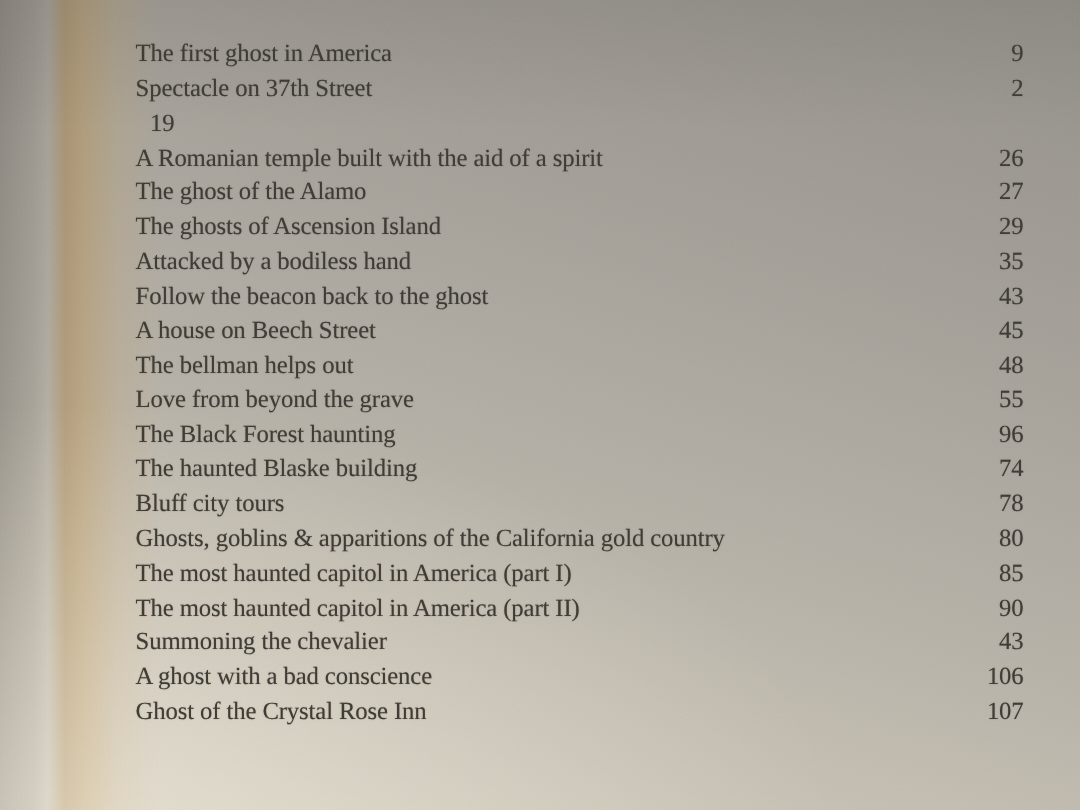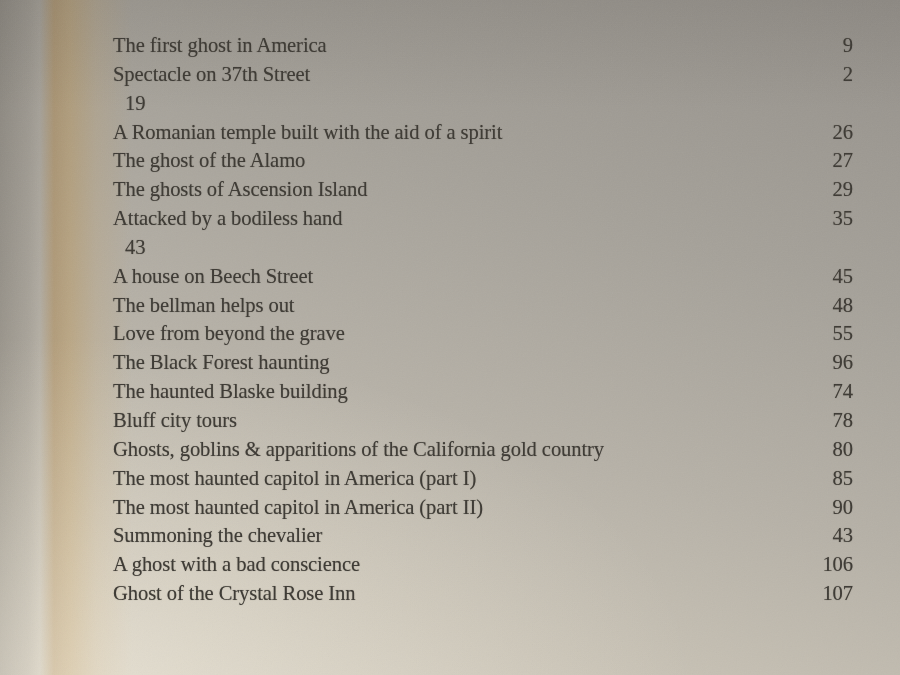--- a/index.html
+++ b/index.html
@@ -75,20 +75,21 @@
     </div>
       <div class="toc-row">
       <span class="toc-title">The ghosts of Ascension Island</span>
       <span class="toc-page">29</span>
     </div>
       <div class="toc-row">
       <span class="toc-title">Attacked by a bodiless hand</span>
       <span class="toc-page">35</span>
     </div>
       <div class="toc-row">
+      <span class="toc-title">Follow the beacon back to the ghost</span>
       <span class="toc-page">43</span>
     </div>
       <div class="toc-row">
       <span class="toc-title">A house on Beech Street</span>
       <span class="toc-page">45</span>
     </div>
       <div class="toc-row">
       <span class="toc-title">The bellman helps out</span>
       <span class="toc-page">48</span>
     </div>

